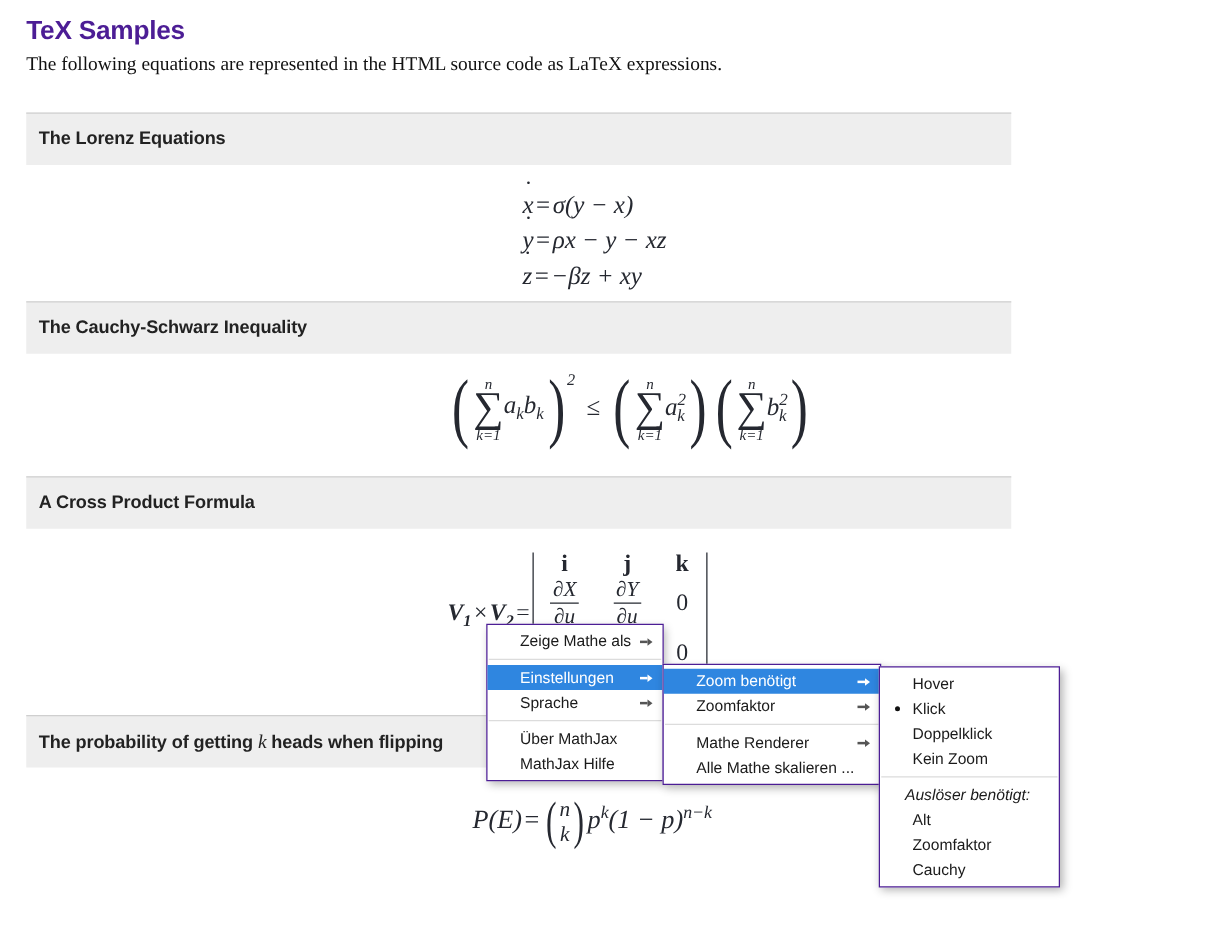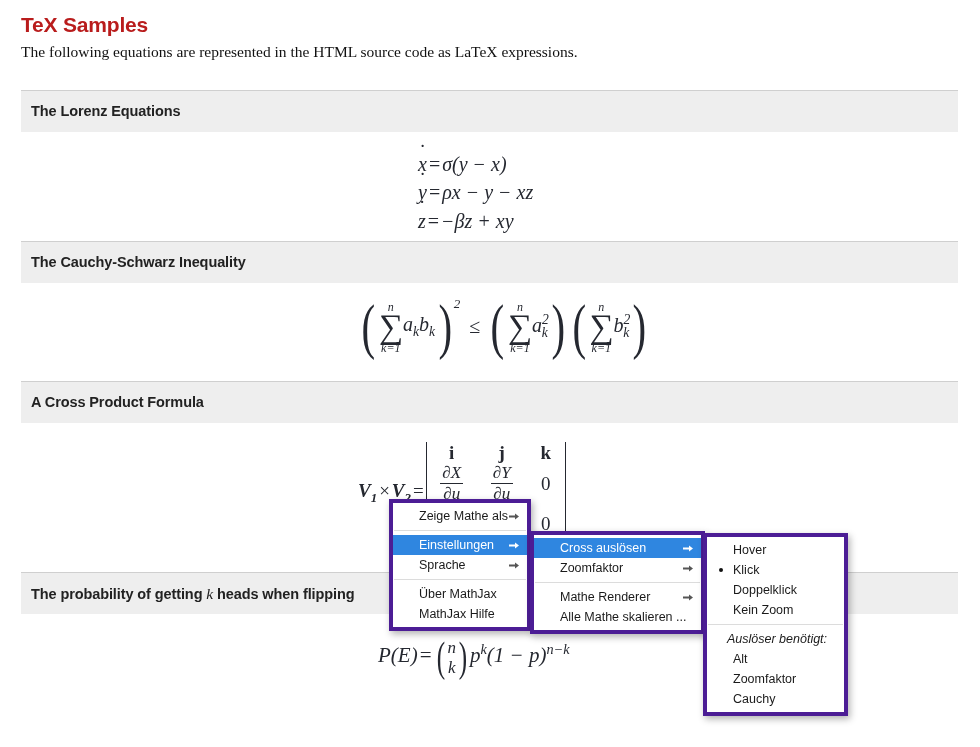--- a/index.html
+++ b/index.html
@@ -21,38 +21,38 @@
     position: absolute;
     left: 0; top: 0;
     width: 980px;
     height: 747px;
   }
 
   .page-title {
     font-family: "Liberation Sans", sans-serif;
     font-weight: bold;
     font-size: 21px;
-    color: #b91c1c;
+    color: #4c1d95;
     margin: 0;
     padding: 13px 0 0 21px;
     letter-spacing: -0.2px;
   }
 
   .page-subtitle {
     font-family: "Liberation Serif", serif;
     font-size: 15.5px;
     color: #111111;
     margin: 0;
     padding: 6px 12px 0 21px;
   }
 
   .section-header {
     position: absolute;
     left: 21px;
-    width: 937px;
+    width: 788px;
     height: 42px;
     background: #eeeeee;
     border-top: 1px solid #cfcfcf;
     box-sizing: border-box;
   }
   .section-header-text {
     font-family: "Liberation Sans", sans-serif;
     font-weight: bold;
     font-size: 14.5px;
     color: #222222;
@@ -175,21 +175,21 @@
   }
   .frac-num { display: block; padding: 0 2px; font-style: italic; }
   .frac-bar { display: block; height: 1px; background: #252830; margin: 1px 0; }
   .frac-den { display: block; padding: 0 2px; font-style: italic; }
   .bvec { font-weight: bold; font-style: italic; }
 
   
   .ctx-menu {
     position: absolute;
     background: #ffffff;
-    border: 4px solid #4c1d95;
+    border: 1px solid #4c1d95;
     box-shadow: 2px 3px 7px rgba(0,0,0,0.30);
     font-family: "Liberation Sans", sans-serif;
     font-size: 12.5px;
     color: #1a1a1a;
     padding: 3px 0;
     box-sizing: border-box;
     z-index: 50;
   }
   .ctx-item {
     position: relative;
@@ -326,21 +326,21 @@
   <div class="ctx-item">
     <span>Über MathJax</span>
   </div>
   <div class="ctx-item">
     <span>MathJax Hilfe</span>
   </div>
 </div>
 
 <div class="ctx-menu" style="left:530px; top:531px; width:175px;">
   <div class="ctx-item selected">
-    <span>Cross auslösen</span>
+    <span>Zoom benötigt</span>
     <span class="arrow"></span>
   </div>
   <div class="ctx-item">
     <span>Zoomfaktor</span>
     <span class="arrow"></span>
   </div>
   <div class="ctx-sep"></div>
   <div class="ctx-item">
     <span>Mathe Renderer</span>
     <span class="arrow"></span>

